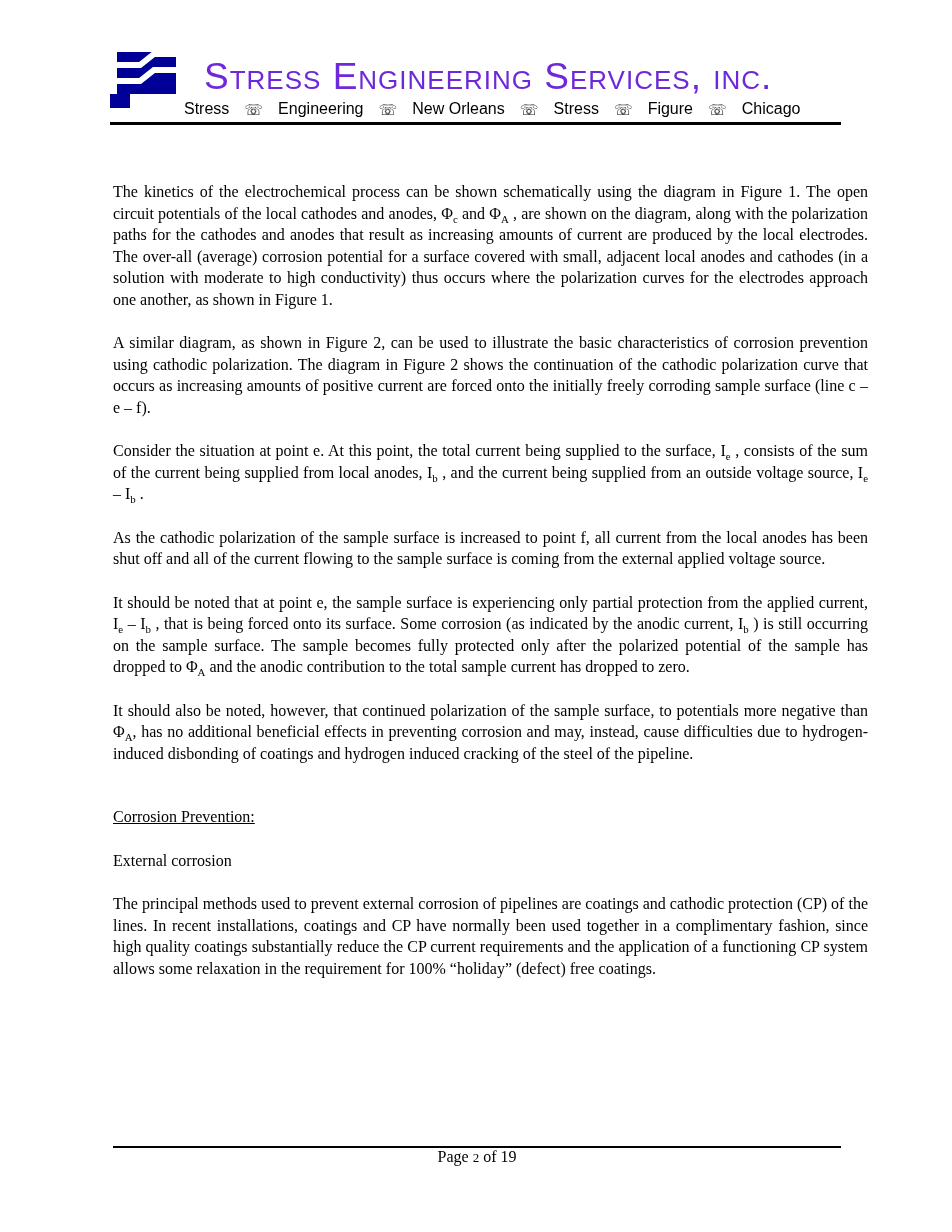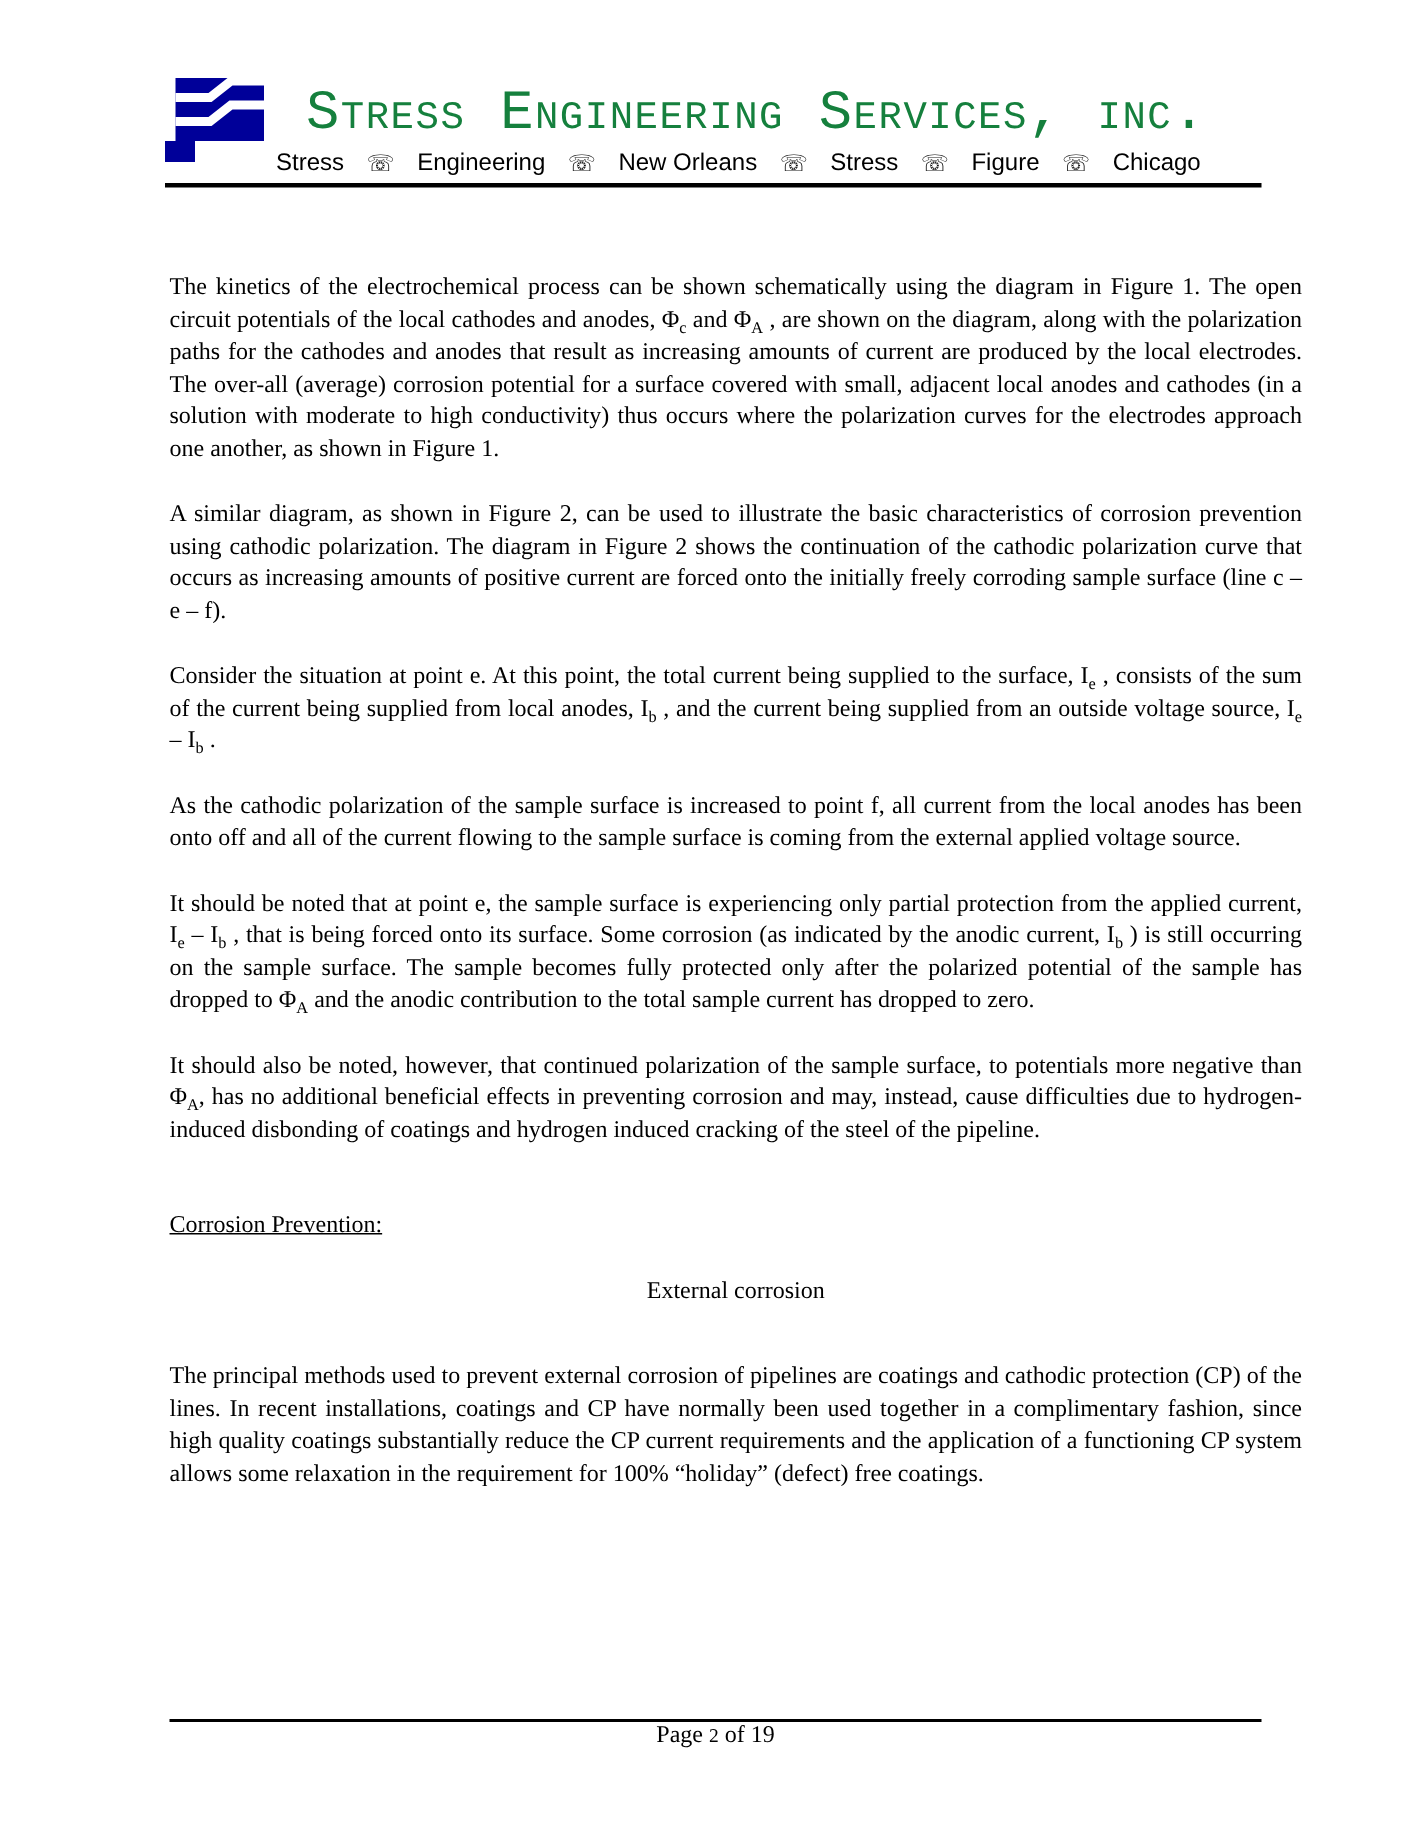--- a/index.html
+++ b/index.html
@@ -13,26 +13,26 @@
     overflow: hidden;
   }
   .letterhead {
     display: flex;
     align-items: flex-start;
     padding: 52px 111px 0 110px;
   }
   .logo-box { width: 66px; height: 56px; flex: 0 0 auto; }
   .head-right { margin-left: 8px; flex: 1; min-width: 0; }
   .company-name {
-    font-family: Liberation Mono, monospace;
+    font-family: Liberation Sans, sans-serif;
     font-variant: small-caps;
     font-size: 37px;
     line-height: 1;
     letter-spacing: 1px;
-    color: #15803d;
+    color: #6d28d9;
     margin: 6px 0 0 20px;
     white-space: nowrap;
   }
   .cities {
     display: flex;
     align-items: center;
     gap: 15px;
     margin-top: 5px;
     font-family: "Liberation Sans", sans-serif;
     font-size: 16px;
@@ -52,21 +52,21 @@
     line-height: 21.5px;
     text-align: justify;
   }
   .para { margin: 0 0 22px 0; }
   sub { font-size: 0.68em; line-height: 0; }
   .heading {
     margin: 42px 0 22px 0;
     text-align: left;
     text-decoration: underline;
   }
-  .subheading { margin: 0 0 36px 0; text-align: center; }
+  .subheading { margin: 0 0 22px 0; }
   .footer {
     position: absolute;
     left: 113px;
     right: 111px;
     top: 1146px;
   }
   .footer-rule { height: 2px; background: #000000; }
   .page-line { margin-top: 0; font-size: 16px; text-align: center; }
   .pagenum { font-size: 13px; }
 </style>
@@ -101,21 +101,21 @@
         </div>
     </div>
   </div>
 
   <div class="header-rule"></div>
 
   <div class="content">
     <p class="para">The kinetics of the electrochemical process can be shown schematically using the diagram in Figure 1.  The open circuit potentials of the local cathodes and anodes, Φ<sub>c</sub> and Φ<sub>A</sub> , are shown on the diagram, along with the polarization paths for the cathodes and anodes that result as increasing amounts of current are produced by the local electrodes.  The over-all (average) corrosion potential for a surface covered with small, adjacent local anodes and cathodes (in a solution with moderate to high conductivity) thus occurs where the polarization curves for the electrodes approach one another, as shown in Figure 1.</p>
     <p class="para">A similar diagram, as shown in Figure 2, can be used to illustrate the basic characteristics of corrosion prevention using cathodic polarization.  The diagram in Figure 2 shows the continuation of the cathodic polarization curve that occurs as increasing amounts of positive current are forced onto the initially freely corroding sample surface (line c – e – f).</p>
     <p class="para">Consider the situation at point e.  At this point, the total current being supplied to the surface, I<sub>e</sub> , consists of the sum of the current being supplied from local anodes, I<sub>b</sub> , and the current being supplied from an outside voltage source, I<sub>e</sub> – I<sub>b</sub> .</p>
-    <p class="para">As the cathodic polarization of the sample surface is increased to point f, all current from the local anodes has been onto off and all of the current flowing to the sample surface is coming from the external applied voltage source.</p>
+    <p class="para">As the cathodic polarization of the sample surface is increased to point f, all current from the local anodes has been shut off and all of the current flowing to the sample surface is coming from the external applied voltage source.</p>
     <p class="para">It should be noted that at point e, the sample surface is experiencing only partial protection from the applied current, I<sub>e</sub> – I<sub>b</sub> , that is being forced onto its surface.  Some corrosion (as indicated by the anodic current, I<sub>b</sub> ) is still occurring on the sample surface.  The sample becomes fully protected only after the polarized potential of the sample has dropped to Φ<sub>A</sub> and the anodic contribution to the total sample current has dropped to zero.</p>
     <p class="para">It should also be noted, however, that continued polarization of the sample surface, to potentials more negative than Φ<sub>A</sub>, has no additional beneficial effects in preventing corrosion and may, instead, cause difficulties due to hydrogen-induced disbonding of coatings and hydrogen induced cracking of the steel of the pipeline.</p>
     <p class="para heading">Corrosion Prevention:</p>
     <p class="para subheading">External corrosion</p>
     <p class="para">The principal methods used to prevent external corrosion of pipelines are coatings and cathodic protection (CP) of the lines.  In recent installations, coatings and CP have normally been used together in a complimentary fashion, since high quality coatings substantially reduce the CP current requirements and the application of a functioning CP system allows some relaxation in the requirement for 100% “holiday” (defect) free coatings.</p>
   </div>
 
   <div class="footer">
     <div class="footer-rule"></div>
     <div class="page-line">

